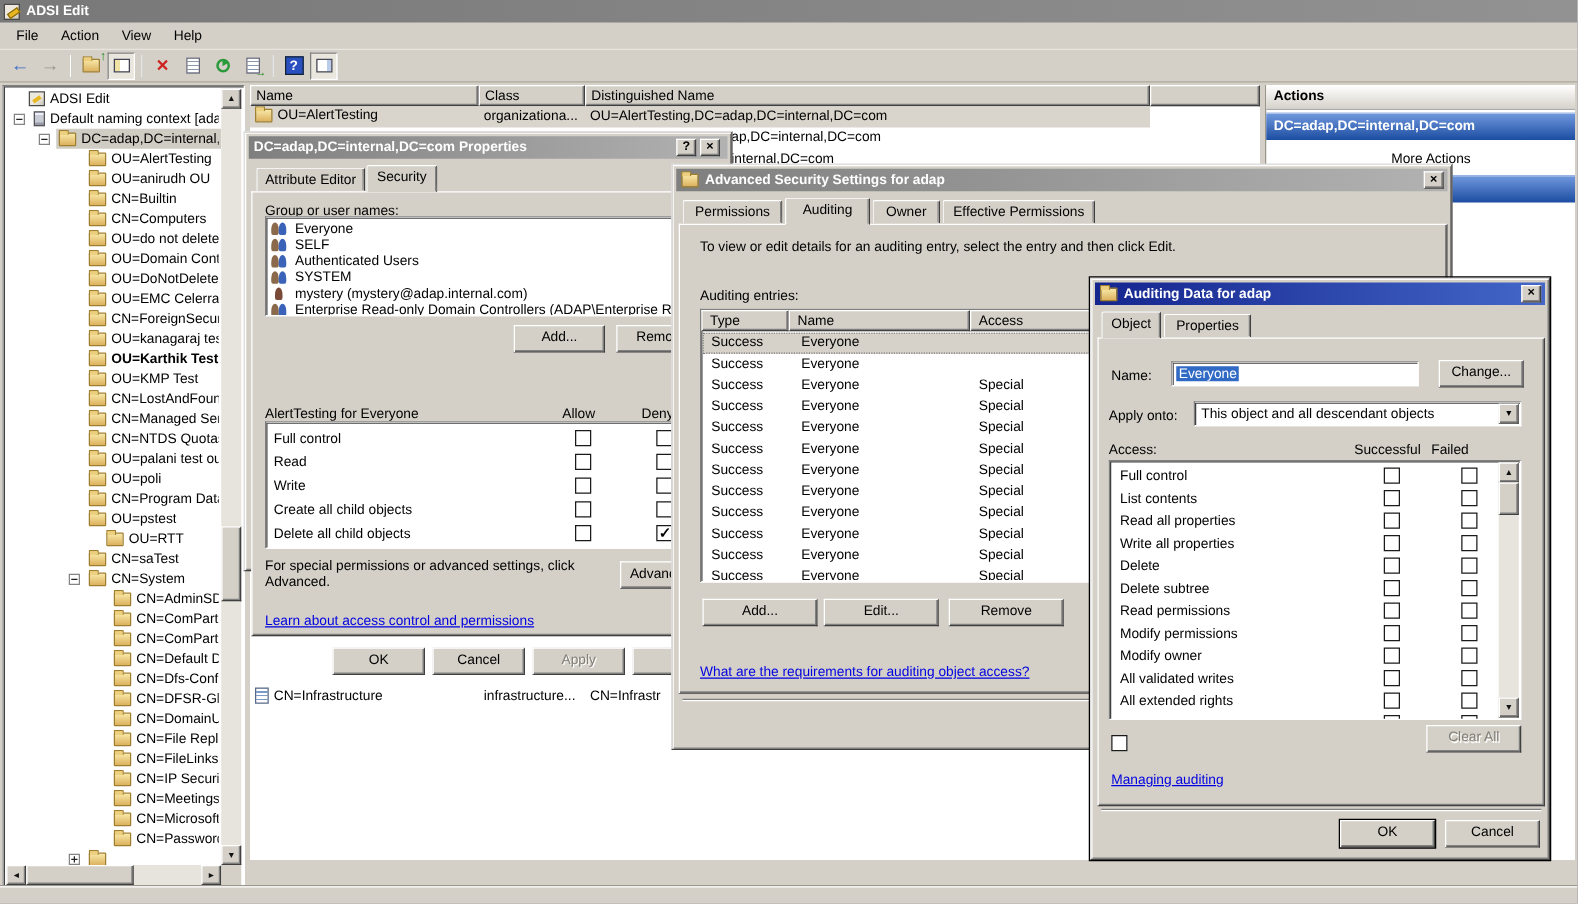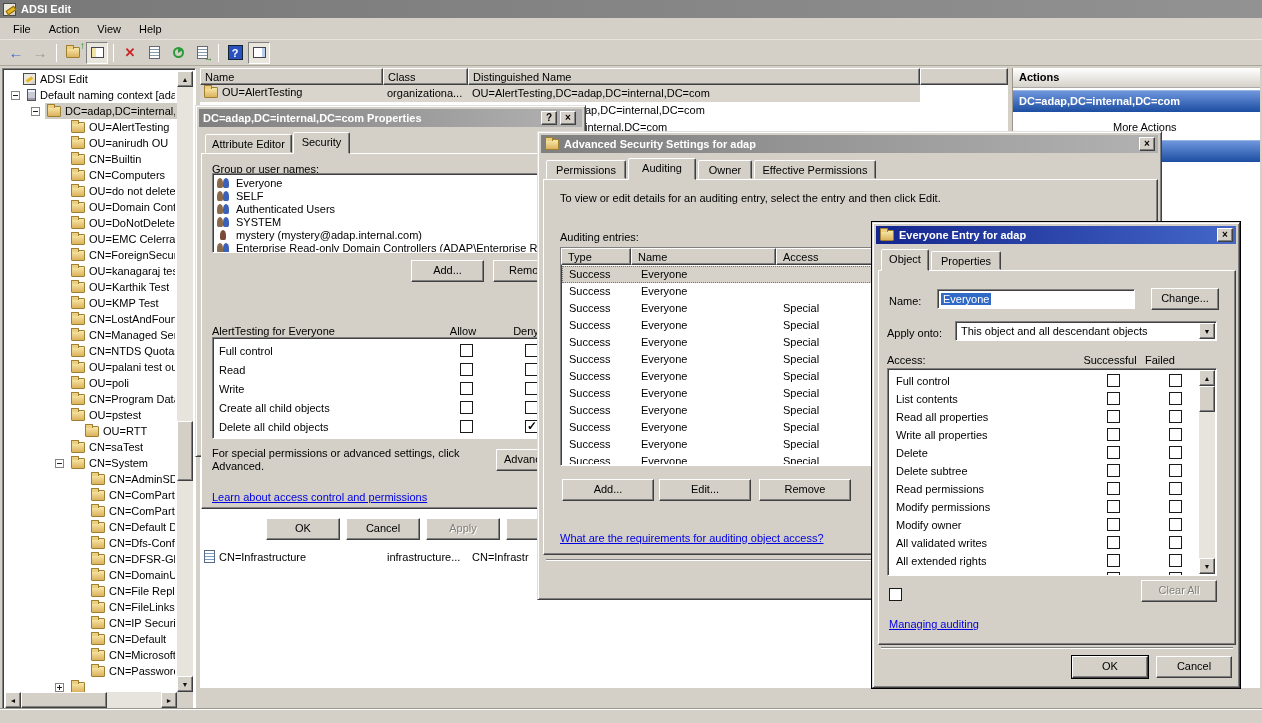--- a/index.html
+++ b/index.html
@@ -263,21 +263,21 @@
             <div class="tlabel">CN=ForeignSecurity</div>
           </div>
         </div>
         <div class="trow" style="padding-left: 50px;">
           <div class="expsp"></div>
           <div class="hl">
             <div class="ticon i-folder"></div>
             <div class="tlabel">OU=kanagaraj test</div>
           </div>
         </div>
-        <div class="trow" style="padding-left: 50px;">
+        <div class="trow" style="padding-left: 50px; font-weight: bold;">
           <div class="expsp"></div>
           <div class="hl">
             <div class="ticon i-folder"></div>
             <div class="tlabel">OU=Karthik Test</div>
           </div>
         </div>
         <div class="trow" style="padding-left: 50px;">
           <div class="expsp"></div>
           <div class="hl">
             <div class="ticon i-folder"></div>
@@ -421,21 +421,21 @@
           <div class="expsp"></div>
           <div class="hl">
             <div class="ticon i-folder"></div>
             <div class="tlabel">CN=IP Security</div>
           </div>
         </div>
         <div class="trow" style="padding-left: 70px;">
           <div class="expsp"></div>
           <div class="hl">
             <div class="ticon i-folder"></div>
-            <div class="tlabel">CN=Default</div>
+            <div class="tlabel">CN=Meetings</div>
           </div>
         </div>
         <div class="trow" style="padding-left: 70px;">
           <div class="expsp"></div>
           <div class="hl">
             <div class="ticon i-folder"></div>
             <div class="tlabel">CN=MicrosoftDN</div>
           </div>
         </div>
         <div class="trow" style="padding-left: 70px;">
@@ -668,21 +668,21 @@
     <div class="btn" style="left:24px;top:347px;width:92px;height:22px">Add...</div>
     <div class="btn" style="left:121px;top:347px;width:92px;height:22px">Edit...</div>
     <div class="btn" style="left:221px;top:347px;width:92px;height:22px">Remove</div>
     <div class="link" style="left:22px;top:400px">What are the requirements for auditing object access?</div>
     <div class="groove" style="left:8px;top:427px;width:609px"></div>
   </div>
 
   <div class="dlg" style="left:872px;top:222px;width:368px;height:466px;z-index:30;outline:1px solid #000">
     <div class="dtitle active">
       <span class="i-folder"></span>
-      <span>Everyone Entry for adap</span>
+      <span>Auditing Data for adap</span>
     </div>
     <div class="dbtn" style="right:6px">×</div>
     <div class="tab on" style="left:8px;width:48px">Object</div>
     <div class="tab off" style="left:58px;width:70px">Properties</div>
     <div class="page" style="left:5px;top:47px;width:358px;height:375px"></div>
     <div class="lbl" style="left:16px;top:72px">Name:</div>
     <div class="input" style="left:64px;top:66px;width:198px;height:20px"><span class="selspan">Everyone</span></div>
     <div class="btn" style="left:278px;top:65px;width:68px;height:22px">Change...</div>
     <div class="lbl" style="left:14px;top:104px">Apply onto:</div>
     <div class="combo" style="left:82px;top:98px;width:262px;height:20px">

